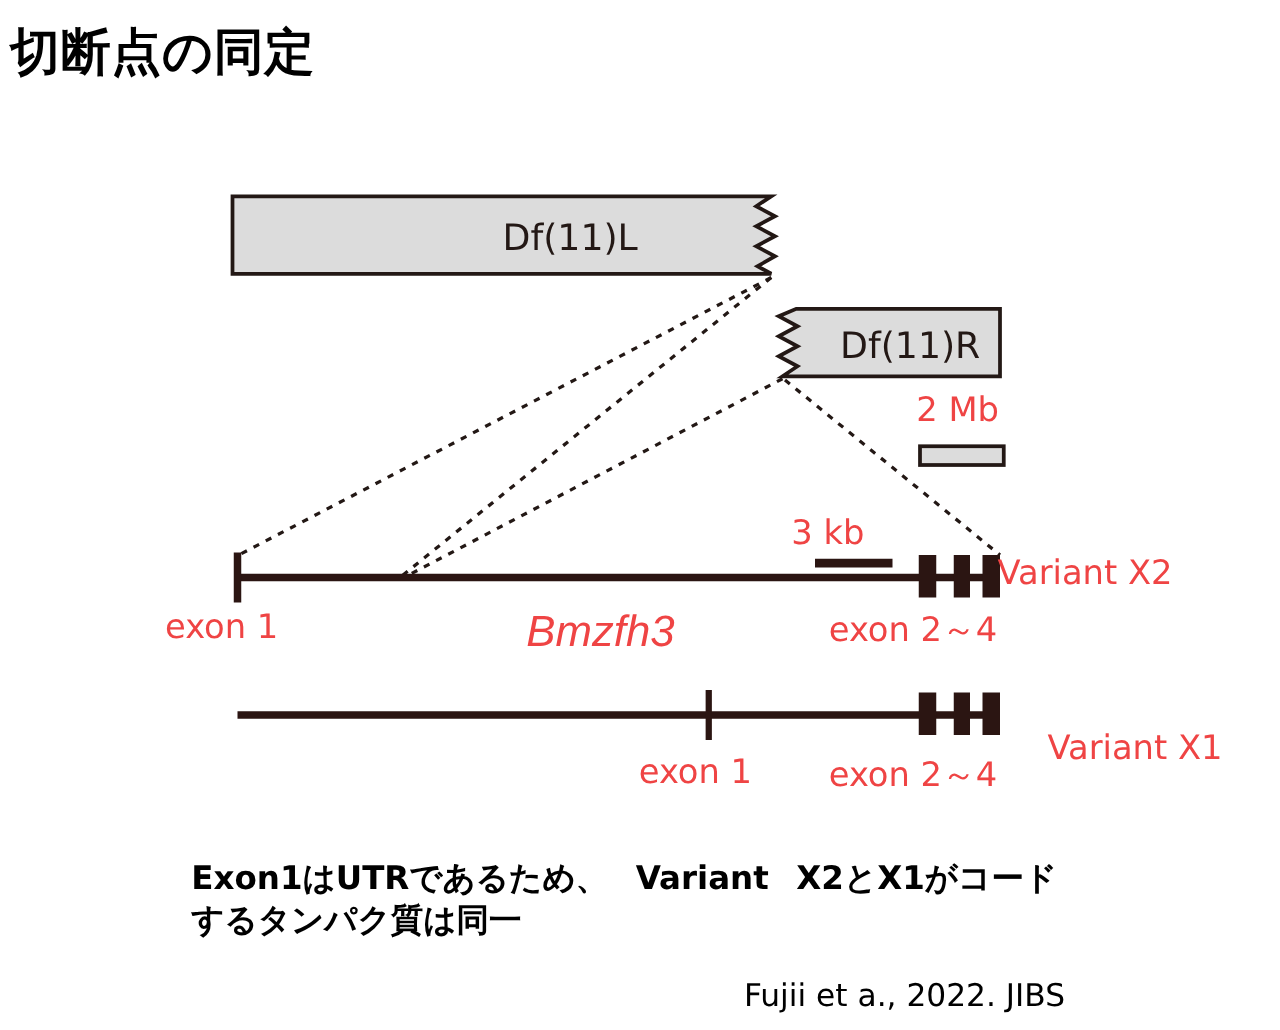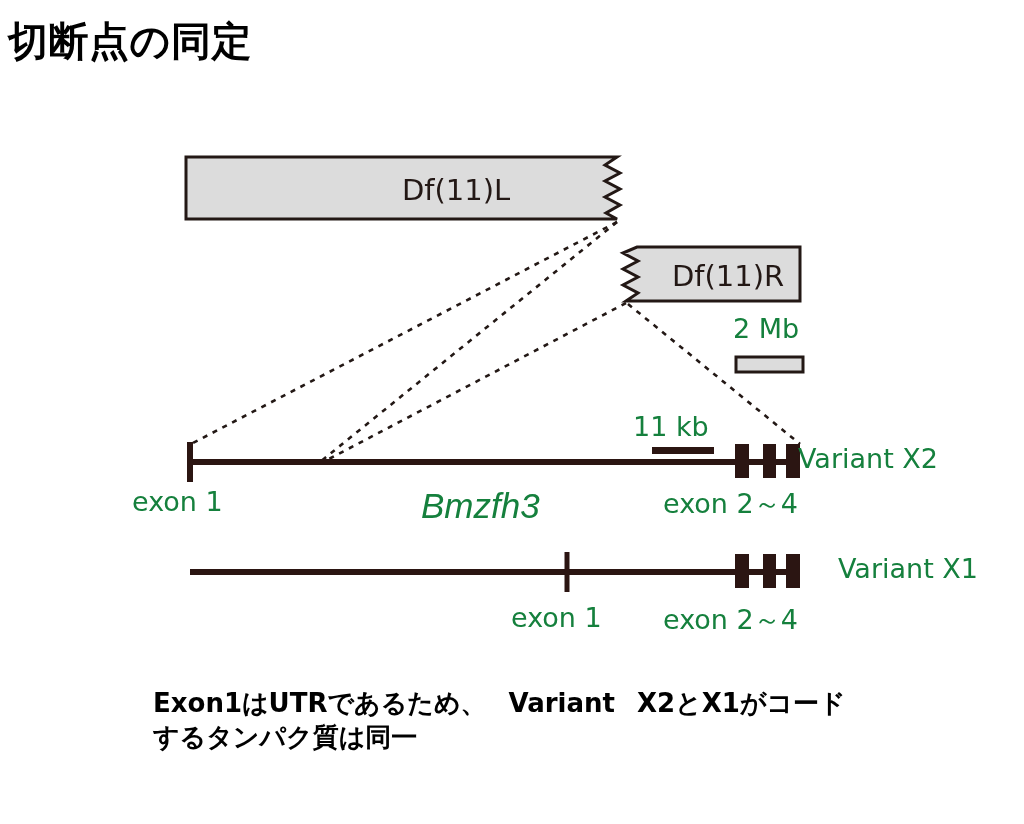--- a/index.html
+++ b/index.html
@@ -36,21 +36,21 @@
   #figure {
     position: absolute;
     left: 0;
     top: 0;
     width: 1024px;
     height: 824px;
   }
   .fig-label {
     position: absolute;
     font-size: 27px;
-    color: #15803d;
+    color: #ef4444;
     white-space: nowrap;
     font-family: "DejaVu Sans", "Liberation Sans", sans-serif;
   }
   .fig-label.italic {
     font-style: italic;
     font-family: "Liberation Sans", "DejaVu Sans", sans-serif;
     font-size: 35px;
   }
   .bar-text {
     position: absolute;
@@ -125,35 +125,36 @@
       <rect x="786" y="554" width="14" height="34" fill="#2b1512"></rect>
     </g>
   </svg>
 
   <div class="bar-text" style="left:402px; top:173px;">Df(11)L</div>
 
   <div class="bar-text" style="left:656px; top:259px;margin-left:16px;">Df(11)R</div>
 
   <div class="fig-label" style="left:733px; top:313px;">2 Mb</div>
 
-  <div class="fig-label" style="left:633px; top:411px;">11 kb</div>
+  <div class="fig-label" style="left:633px; top:411px;">3 kb</div>
 
   <div class="fig-label" style="left:798px; top:443px;">Variant X2</div>
 
-  <div class="fig-label" style="left:838px; top:553px;">Variant X1</div>
+  <div class="fig-label" style="left:838px; top:583px;">Variant X1</div>
 
   <div class="fig-label" style="left:132px; top:486px;">exon 1</div>
 
   <div class="fig-label italic" style="left:421px; top:486px;">Bmzfh3</div>
 
   <div class="fig-label" style="left:663px; top:486px;">exon 2～4</div>
 
   <div class="fig-label" style="left:511px; top:602px;">exon 1</div>
 
   <div class="fig-label" style="left:663px; top:602px;">exon 2～4</div>
 
   <div class="caption">
     <span>Exon1はUTRであるため、</span><span class="seg-gap"></span><span>Variant</span><span class="seg-gap"></span><span>X2とX1がコード</span><br>
     <span>するタンパク質は同一</span>
   </div>
 
+  <div class="credit">Fujii et a., 2022. JIBS</div>
 
 </div>
 
 </body></html>

